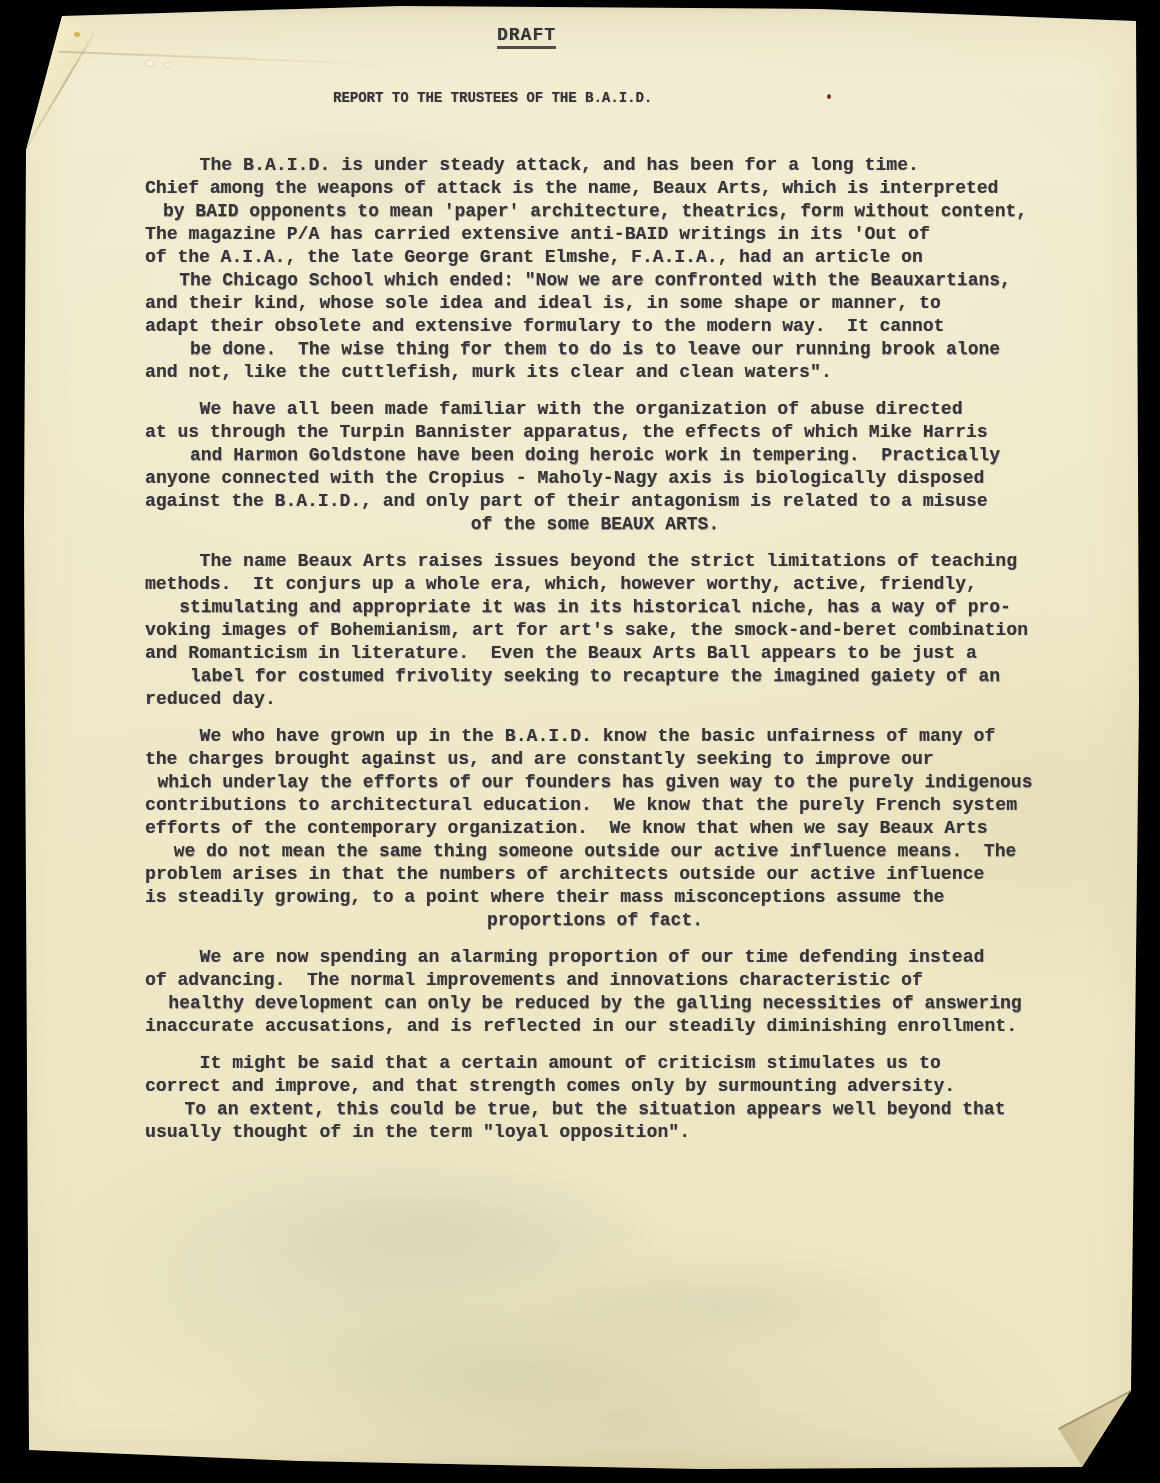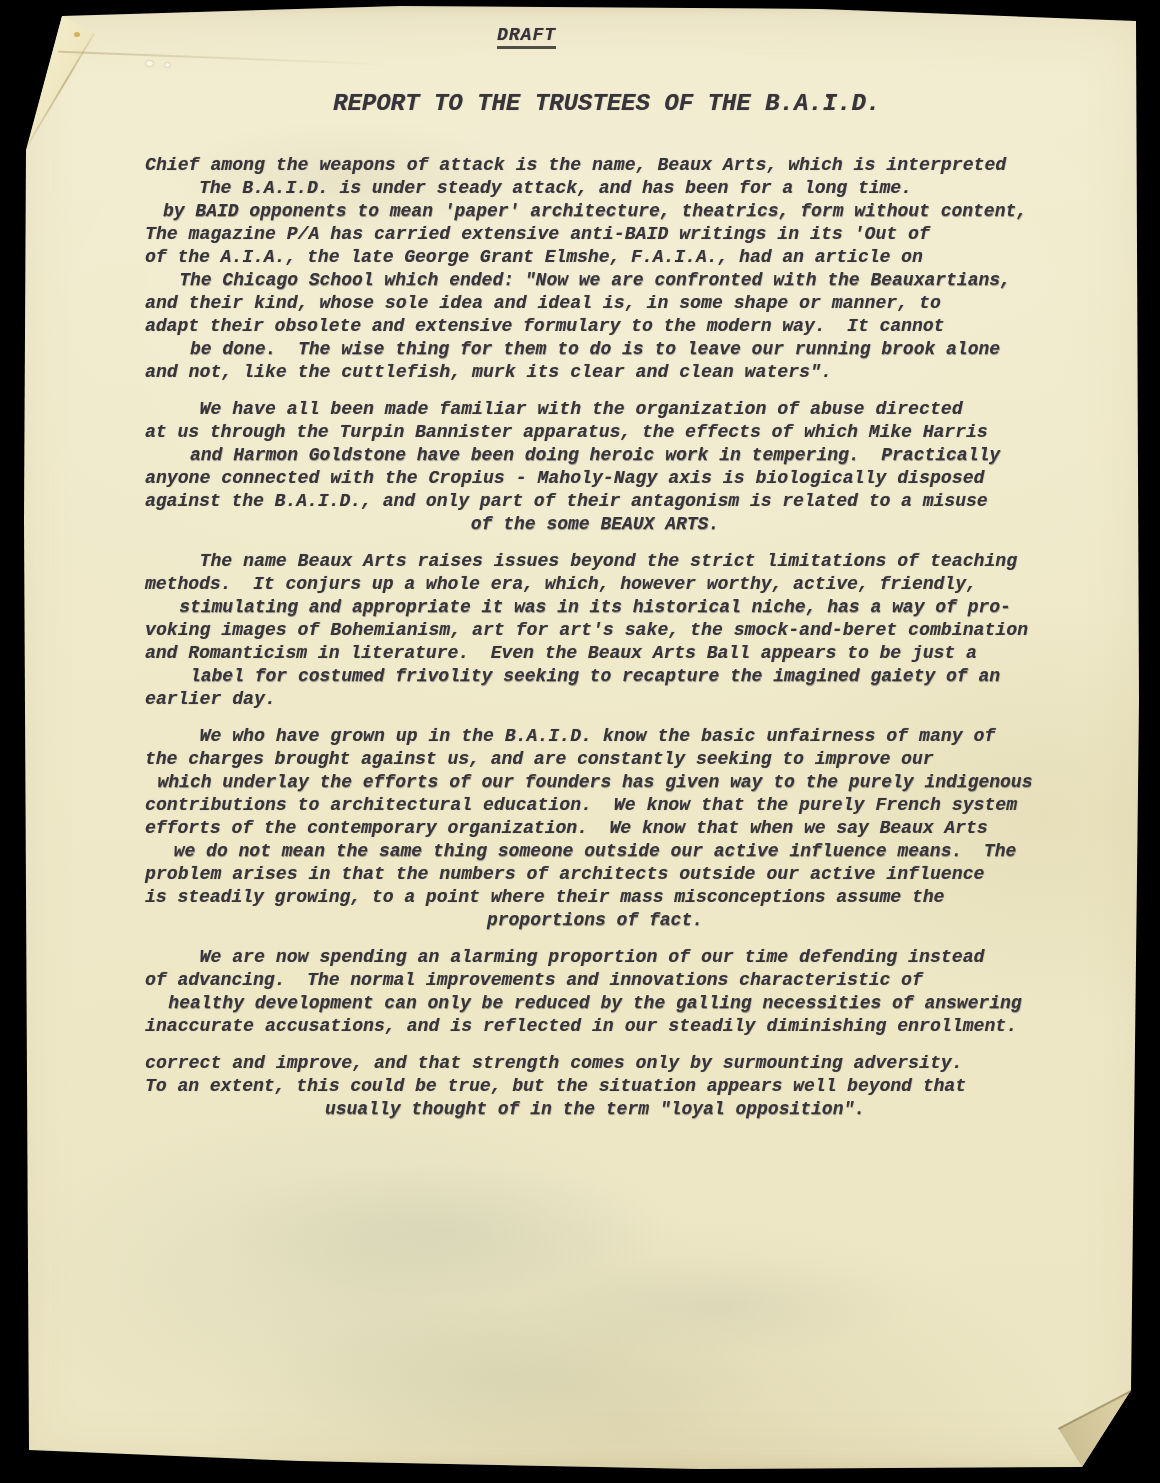--- a/index.html
+++ b/index.html
@@ -11,21 +11,20 @@
     width: 1160px;
     height: 1483px;
     position: relative;
     font-family: "Liberation Mono", "DejaVu Sans Mono", monospace;
     overflow: hidden;
   }
   .stage {
     position: absolute;
     inset: 0;
     background: var(--background, #000);
-    font-style: italic;
   }
   
   .paper {
     position: absolute;
     inset: 0;
     clip-path: polygon(
       62px 16px, 400px 6px, 820px 9px, 1136px 21px,
       1139px 700px, 1131px 1390px,
       1082px 1467px, 700px 1469px, 300px 1461px, 29px 1450px,
       24px 520px, 26px 150px
@@ -129,21 +128,21 @@
     font-weight: 700;
     letter-spacing: 1px;
     color: var(--ink, #37343a);
     border-bottom: 3px solid rgba(52,50,46,0.85);
     padding-bottom: 1px;
     text-shadow: 0.4px 0.4px 0.8px rgba(45,42,50,0.55);
   }
   .title {
     position: absolute;
     left: 333px; top: 90px;
-    font-size: 24px;
+    font-size: 14px;
     font-weight: 700;
     color: var(--ink, #37343a);
     text-shadow: 0.4px 0.4px 0.8px rgba(45,42,50,0.55);
     white-space: pre;
   }
   .doc-body {
     position: absolute;
     left: 145px; top: 154px;
     width: 900px;
     font-size: 18px;
@@ -170,22 +169,22 @@
     <div class="chip c2"></div>
     <div class="speck-amber"></div>
     <div class="speck-red"></div>
 
     <div class="draft">DRAFT</div>
 
     <div class="title">REPORT TO THE TRUSTEES OF THE B.A.I.D.</div>
 
     <div class="doc-body" id="doc-body">
         <div class="para">
+          <div class="line">     The B.A.I.D. is under steady attack, and has been for a long time.</div>
           <div class="line">Chief among the weapons of attack is the name, Beaux Arts, which is interpreted</div>
-          <div class="line">     The B.A.I.D. is under steady attack, and has been for a long time.</div>
           <div class="line">by BAID opponents to mean 'paper' architecture, theatrics, form without content,</div>
           <div class="line">The magazine P/A has carried extensive anti-BAID writings in its 'Out of</div>
           <div class="line">of the A.I.A., the late George Grant Elmshe, F.A.I.A., had an article on</div>
           <div class="line">The Chicago School which ended: "Now we are confronted with the Beauxartians,</div>
           <div class="line">and their kind, whose sole idea and ideal is, in some shape or manner, to</div>
           <div class="line">adapt their obsolete and extensive formulary to the modern way.  It cannot</div>
           <div class="line">be done.  The wise thing for them to do is to leave our running brook alone</div>
           <div class="line">and not, like the cuttlefish, murk its clear and clean waters".</div>
         </div>
         <div class="para">
@@ -196,40 +195,41 @@
           <div class="line">against the B.A.I.D., and only part of their antagonism is related to a misuse</div>
           <div class="line">of the some BEAUX ARTS.</div>
         </div>
         <div class="para">
           <div class="line">     The name Beaux Arts raises issues beyond the strict limitations of teaching</div>
           <div class="line">methods.  It conjurs up a whole era, which, however worthy, active, friendly,</div>
           <div class="line">stimulating and appropriate it was in its historical niche, has a way of pro-</div>
           <div class="line">voking images of Bohemianism, art for art's sake, the smock-and-beret combination</div>
           <div class="line">and Romanticism in literature.  Even the Beaux Arts Ball appears to be just a</div>
           <div class="line">label for costumed frivolity seeking to recapture the imagined gaiety of an</div>
-          <div class="line">earlier day.</div>
+          <div class="line">reduced day.</div>
         </div>
         <div class="para">
           <div class="line">     We who have grown up in the B.A.I.D. know the basic unfairness of many of</div>
           <div class="line">the charges brought against us, and are constantly seeking to improve our</div>
           <div class="line">which underlay the efforts of our founders has given way to the purely indigenous</div>
           <div class="line">contributions to architectural education.  We know that the purely French system</div>
           <div class="line">efforts of the contemporary organization.  We know that when we say Beaux Arts</div>
           <div class="line">we do not mean the same thing someone outside our active influence means.  The</div>
           <div class="line">problem arises in that the numbers of architects outside our active influence</div>
           <div class="line">is steadily growing, to a point where their mass misconceptions assume the</div>
           <div class="line">proportions of fact.</div>
         </div>
         <div class="para">
           <div class="line">     We are now spending an alarming proportion of our time defending instead</div>
           <div class="line">of advancing.  The normal improvements and innovations characteristic of</div>
           <div class="line">healthy development can only be reduced by the galling necessities of answering</div>
           <div class="line">inaccurate accusations, and is reflected in our steadily diminishing enrollment.</div>
         </div>
         <div class="para">
+          <div class="line">     It might be said that a certain amount of criticism stimulates us to</div>
           <div class="line">correct and improve, and that strength comes only by surmounting adversity.</div>
           <div class="line">To an extent, this could be true, but the situation appears well beyond that</div>
           <div class="line">usually thought of in the term "loyal opposition".</div>
         </div>
       </div>
   </div>
   <div class="dogear-br"></div>
   <div class="crease-br"></div>
 </div>
 

